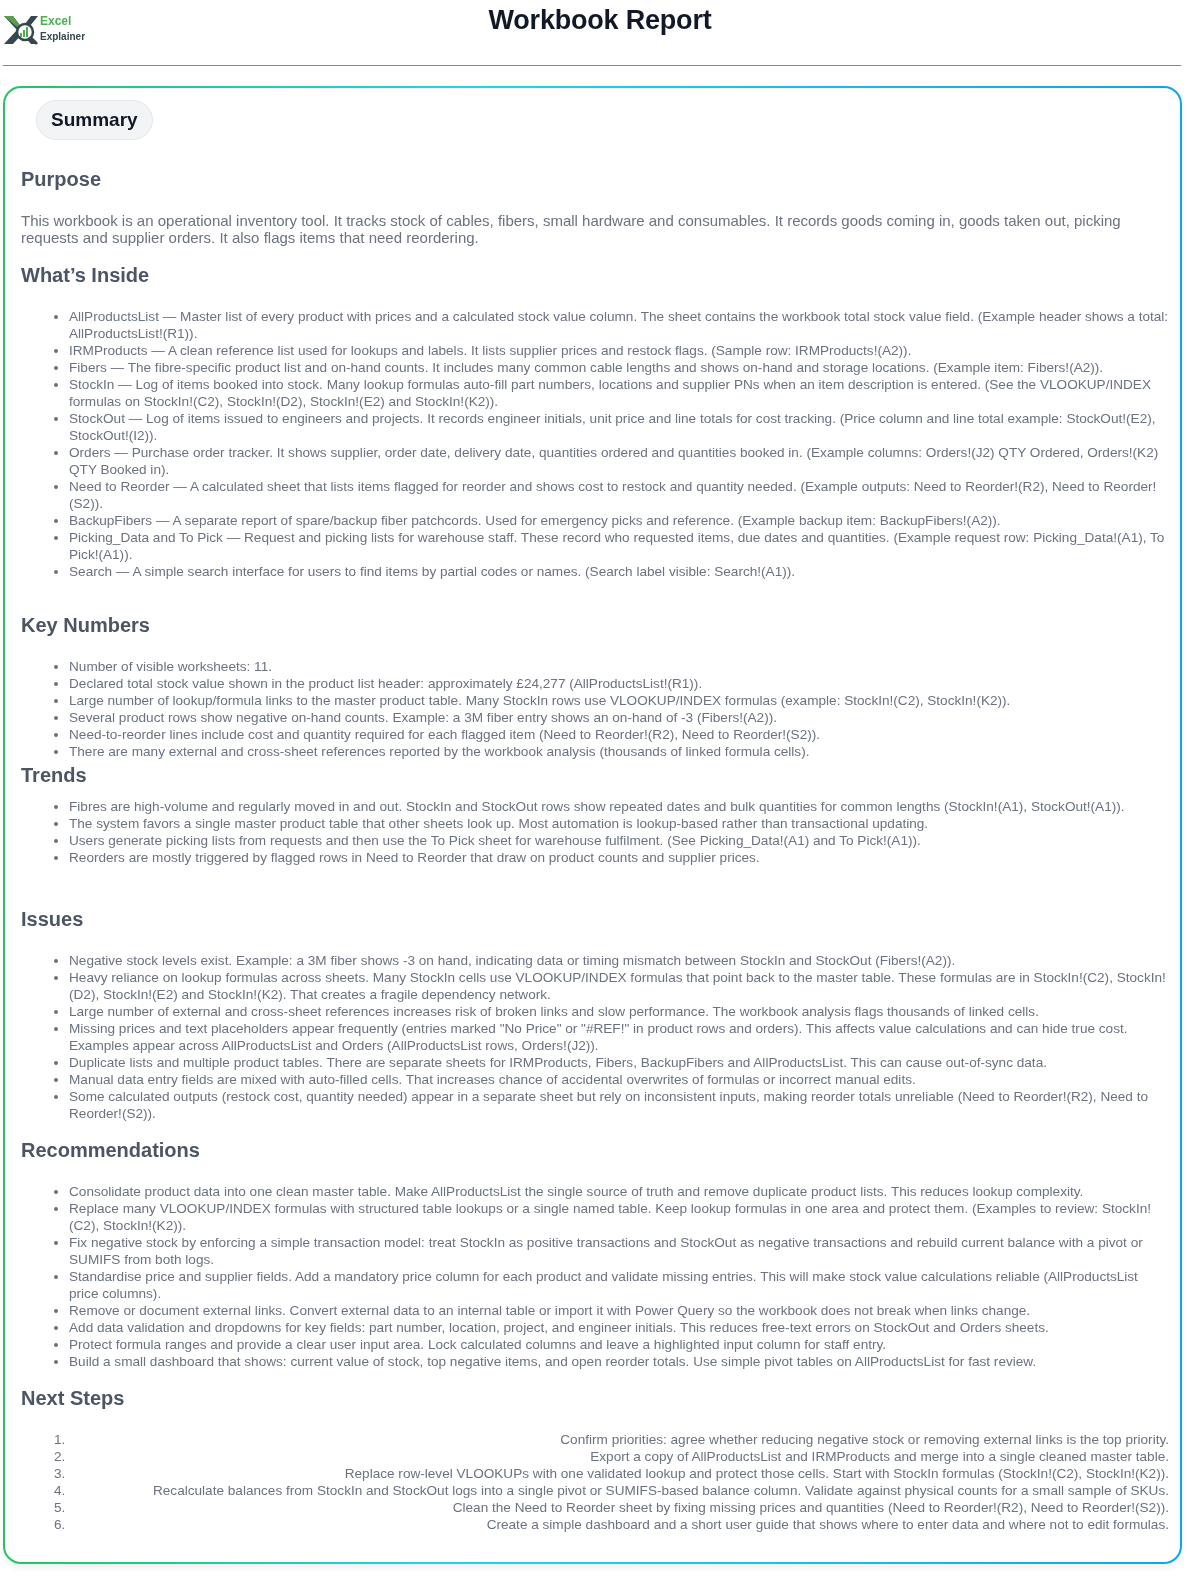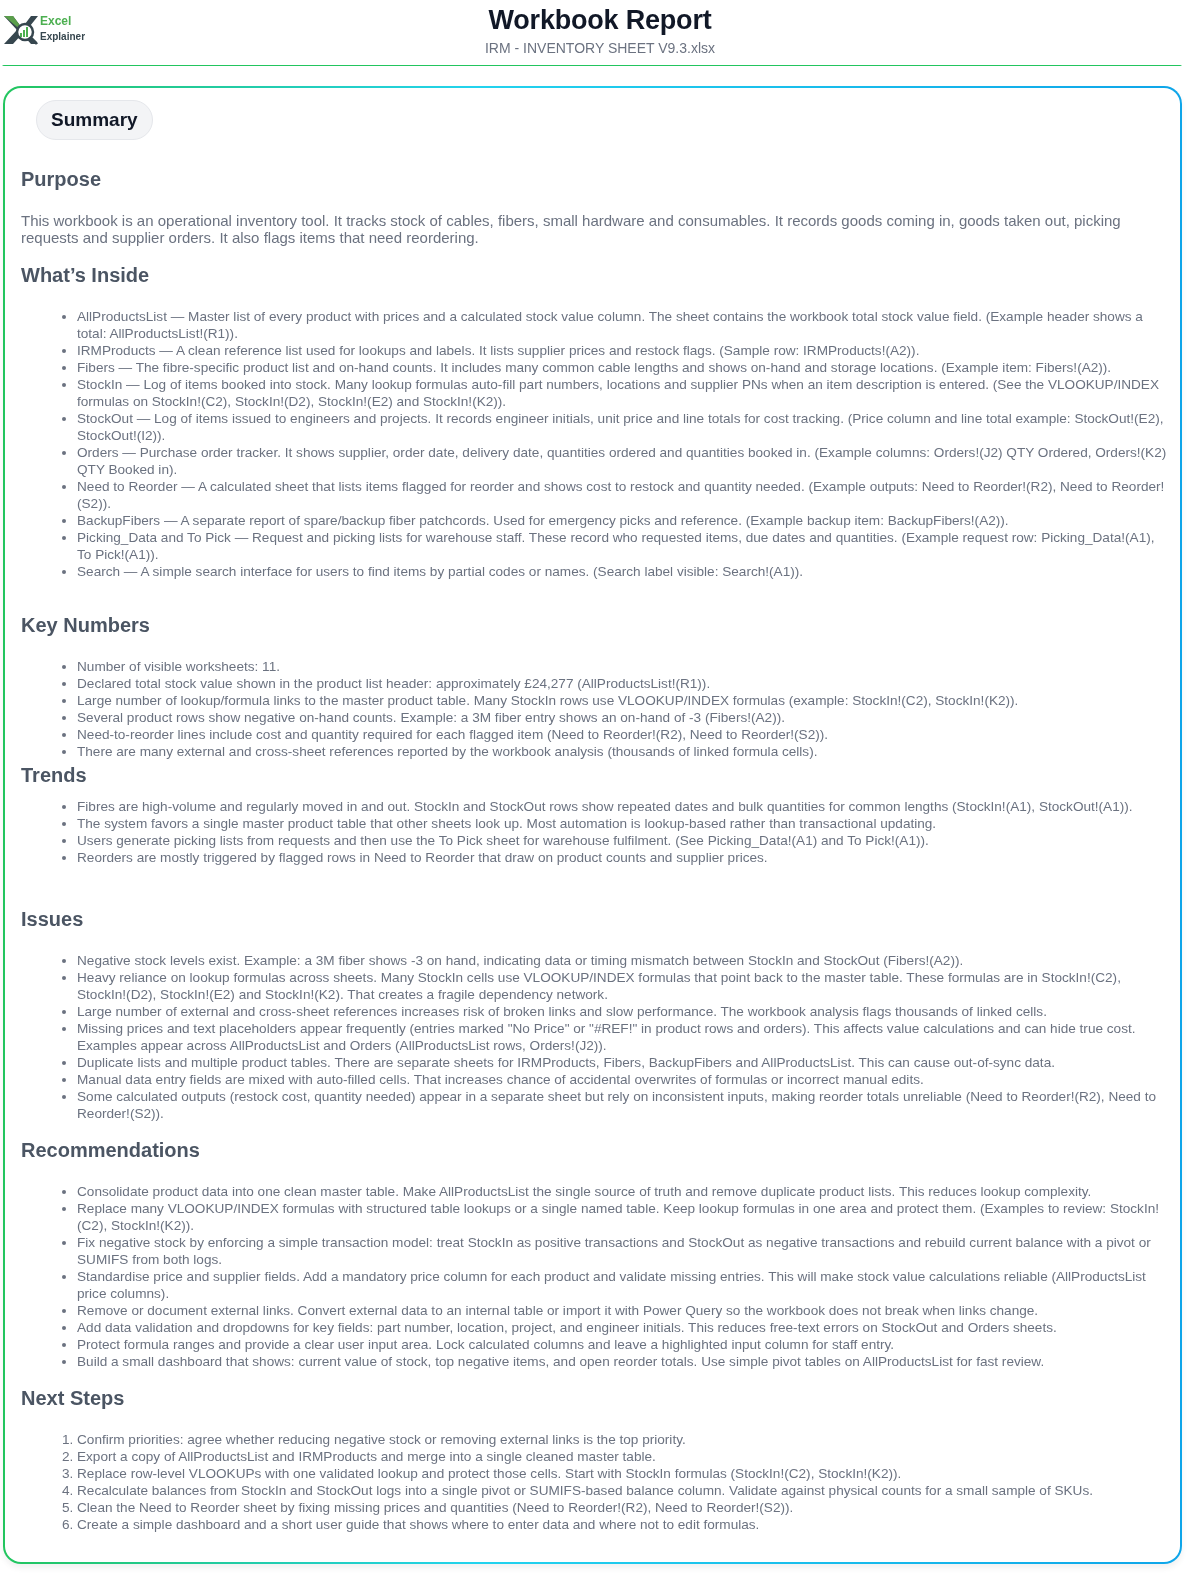--- a/index.html
+++ b/index.html
@@ -22,22 +22,22 @@
           background: linear-gradient(#fff,#fff) padding-box, linear-gradient(90deg,#22c55e,#22d3ee 40%,#0ea5e9) border-box;
           box-shadow: 0 4px 6px rgba(0,0,0,0.06); }
   .pill { position: absolute; left: 31px; top: 12px; padding: 8px 14px; background: #f3f4f6; border: 1px solid #e5e7eb;
           border-radius: 20px; font-size: 19px; font-weight: bold; color: #111827; }
 
   .content { position: absolute; left: 16px; top: 0; width: 1150px; }
   h2 { font-size: 20px; font-weight: bold; color: #4b5563; position: absolute; left: 0; }
   p.body { font-size: 15px; line-height: 17px; color: #6b7280; position: absolute; left: 0; width: 1140px; }
   ul.list, ol.list { position: absolute; left: 48px; width: 1100px; font-size: 13.6px; line-height: 17px; color: #6b7280; }
   ul.list { list-style: disc; }
-  ol.list { list-style: decimal; }
-  li { padding-left: 0; margin-left: 8px; }
+  ol.list { list-style: decimal; text-align: right; }
+  li { padding-left: 0; }
 </style>
 </head>
 <body>
 
 <div class="header">
   <div class="logo">
     <div class="logo-mark">
       <svg width="36" height="34" viewBox="0 0 36 34">
         <path d="M0 4 L9 4 L18 16 L27 4 L34 4 L22 19 L34 32 L27 32 L18 22 L9 32 L0 32 L13 18 Z" fill="#37474f"></path>
         <path d="M0 4 L9 4 L18 16 L22 11 L18 19 Z" fill="#5a9e4b"></path>
@@ -48,21 +48,20 @@
         <line x1="27" y1="26" x2="32" y2="31" stroke="#37474f" stroke-width="3" stroke-linecap="round"></line>
       </svg>
     </div>
     <div class="logo-text">
       <span class="l1">Excel</span>
       <span class="l2">Explainer</span>
     </div>
   </div>
   <div class="title-wrap">
     <div class="title">Workbook Report</div>
-    <div class="subtitle">IRM - INVENTORY SHEET V9.3.xlsx</div>
   </div>
   <div class="green-rule"></div>
 </div>
 
 <div class="card">
   <div class="pill">Summary</div>
 
   <div class="content">
     <h2 style="top:80px">Purpose</h2>
     <p class="body" style="top:124px">This workbook is an operational inventory tool. It tracks stock of cables, fibers, small hardware and consumables. It records goods coming in, goods taken out, picking requests and supplier orders. It also flags items that need reordering.</p>

